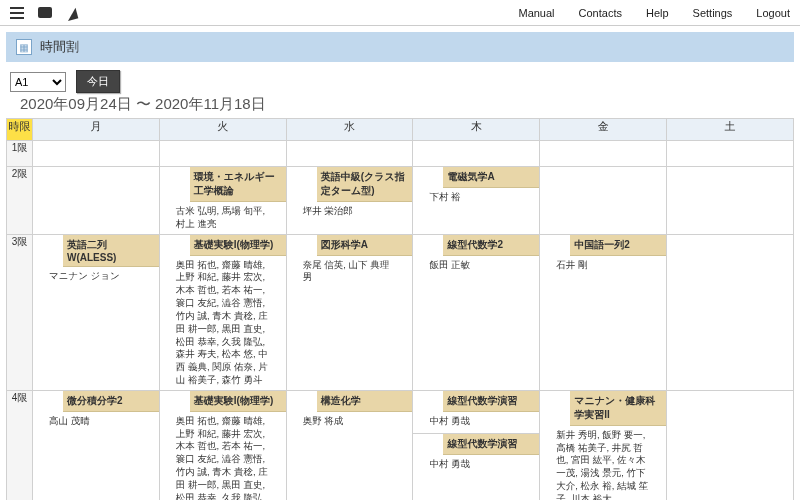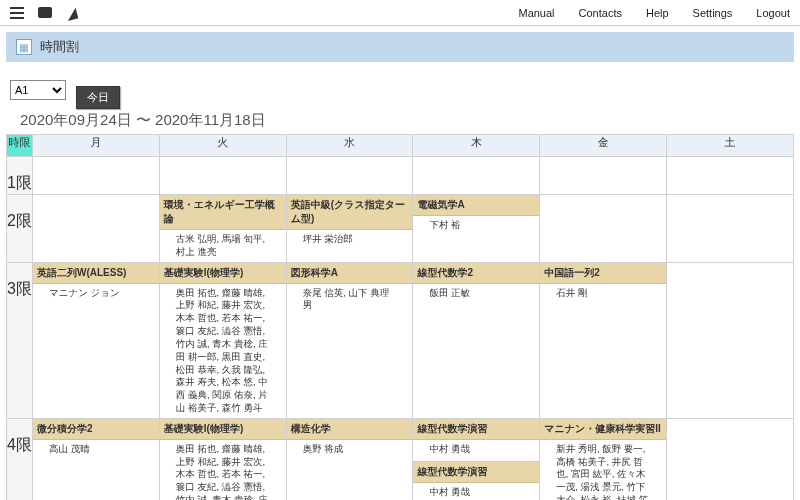--- a/index.html
+++ b/index.html
@@ -12,30 +12,30 @@
   .ham::before { content:""; position:absolute; top:3px; left:0; right:0; height:2px; background:#333;}
   .chaticon { width:14px; height:11px; background:#333; border-radius:2px; position:relative; display:inline-block;}
   .chaticon::after{content:"";position:absolute;bottom:-3px;left:3px;width:0;height:0;border:3px solid transparent;border-top-color:#333;}
   .bell { display:inline-block; font-size:14px; color:#333; transform:rotate(-15deg);}
   .titlebar { background: #c1d8ed; height: 30px; display: flex; align-items: center; padding: 0 10px; gap: 8px; margin: 6px 6px 4px 6px; }
   .titlebar .cal-icon { width:16px;height:16px;border:1px solid #7aa4c9;background:#fff;display:inline-flex;align-items:center;justify-content:center;color:#7aa4c9;font-size:10px;}
   .titlebar h1 { font-size: 13px; font-weight: normal; }
   .controls { display:flex; align-items:center; gap:10px; padding: 4px 10px 2px 10px;}
   select { border:1px solid #888; background:#fff; height:20px; font-size:11px;}
   .year-sel{ width:100px;} .term-sel{width:56px;}
-  .today-btn { background:#444;color:#fff;border:1px solid #333;padding:3px 10px;font-size:11px;cursor:pointer;box-shadow:1px 1px 1px rgba(0,0,0,.3);margin-top:16px;}
+  .today-btn { background:#444;color:#fff;border:1px solid #333;padding:3px 10px;font-size:11px;cursor:pointer;box-shadow:1px 1px 1px rgba(0,0,0,.3);}
   .daterange{ font-size:15px; color:#555; padding:0 0 4px 20px;}
   table.tt { width:calc(100% - 12px); margin:0 6px; border-collapse:collapse; table-layout:fixed;}
   table.tt th, table.tt td { border:1px solid #d0d0d0; vertical-align:top; }
   table.tt thead th { background:#e9f0f7; font-weight:normal; text-align:center; height:22px; font-size:11px;}
-  table.tt thead th.periodhdr{ width:26px; background:#5eead4;}
-  table.tt tbody td.period { width:26px; background:#f5f5f5; text-align:center; font-size:16px; padding-top:16px;}
+  table.tt thead th.periodhdr{ width:26px; background:#fde047;}
+  table.tt tbody td.period { width:26px; background:#f5f5f5; text-align:center; font-size:10px; padding-top:0;}
   table.tt tbody tr { height:26px; }
   .cell { padding:0; }
-  .course-title { background:#e8d6a8; padding:3px 4px; font-size:10px; font-weight:bold; border-bottom:1px solid #d0c090;}
+  .course-title { background:#e8d6a8; padding:3px 4px; font-size:10px; font-weight:bold; border-bottom:1px solid #d0c090;margin-left:30px;}
   .course-teachers { padding:3px 16px; font-size:9.5px; line-height:1.35; color:#333; word-break:break-all;}
   .stack { border-top:1px solid #d0d0d0; margin-top:2px;}
 </style>
 </head>
 <body>
 
 <div class="topbar">
   <div class="left">
     <span class="ham"></span>
     <span class="chaticon"></span>

